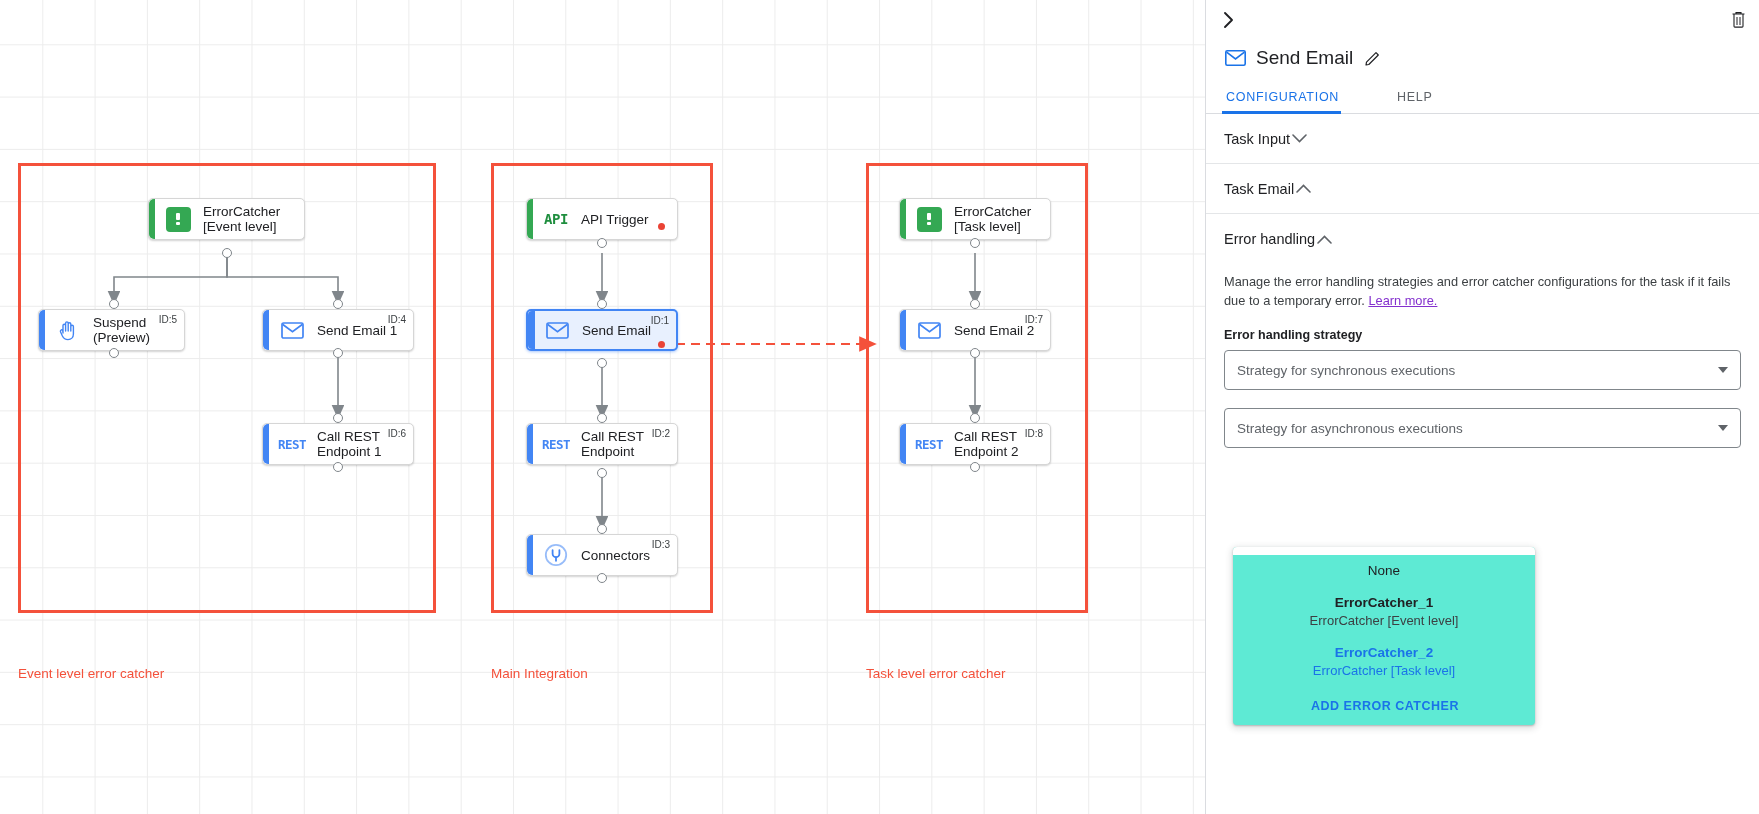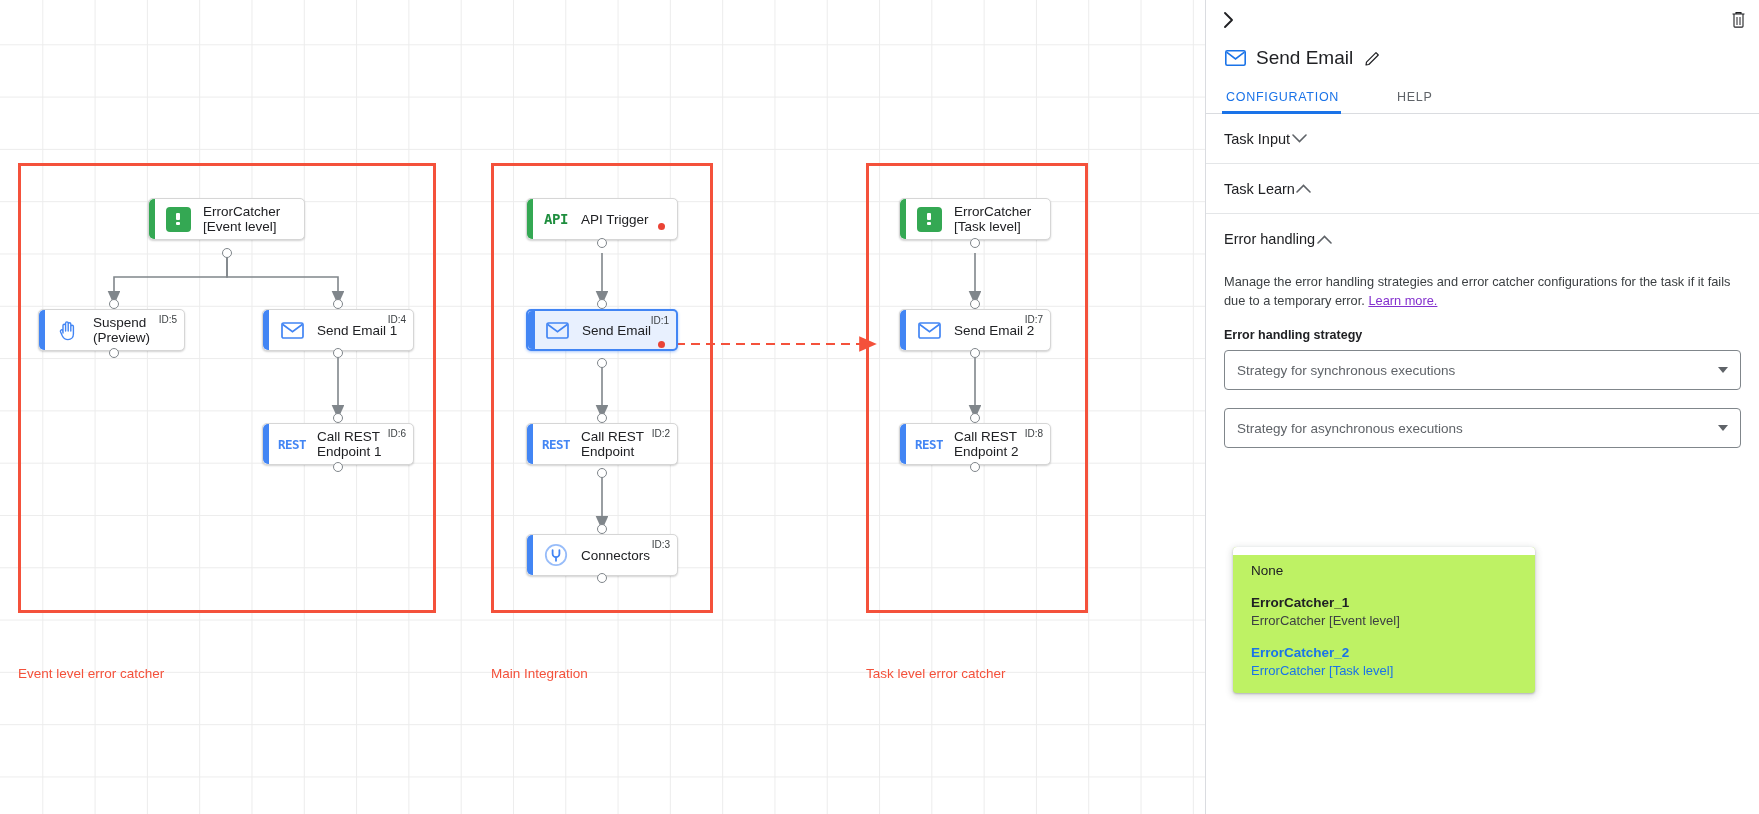--- a/index.html
+++ b/index.html
@@ -202,25 +202,26 @@
     background: #fff; padding: 0 4px;
     font-size: 11.5px; color: #1a73e8;
   }
   .outlined-field .value { font-size: 14px; color: #202124; }
 
   
   #dropdown {
     position: absolute;
     left: 1233px; top: 547px;
     width: 302px;
-    background: #bef264;
+    background: #5eead4;
     border-radius: 4px;
     box-shadow: 0 2px 6px 2px rgba(60,64,67,.15), 0 1px 2px rgba(60,64,67,.30);
     padding: 8px 0 6px 0;
     z-index: 30;
+    text-align: center;
   }
   .dd-item { padding: 7px 18px; cursor: pointer; }
   .dd-item .dd-main { font-size: 13.5px; color: #202124; font-weight: 600; line-height: 18px;}
   .dd-item .dd-sub  { font-size: 13px; color: #3c4043; line-height: 18px;}
   .dd-item.plain .dd-main { font-weight: 400; }
   .dd-item.sel .dd-main, .dd-item.sel .dd-sub { color: #1a73e8; }
   .dd-add {
     padding: 12px 18px 6px 20px;
     font-size: 12.5px; color:#1a73e8; font-weight:600; letter-spacing:.5px;
     cursor: pointer;
@@ -454,21 +455,21 @@
     <div class="accordion-row">
       <span class="acc-title">Task Input</span>
       <span class="acc-chev">
         <svg width="15" height="9" viewBox="0 0 15 9">
             <path d="M1 1 L7.5 7.5 L14 1" stroke="#5f6368" stroke-width="1.6" fill="none" stroke-linecap="round"></path>
           </svg>
       </span>
     </div>
 
     <div class="accordion-row">
-      <span class="acc-title">Task Learn</span>
+      <span class="acc-title">Task Email</span>
       <span class="acc-chev">
         <svg width="15" height="9" viewBox="0 0 15 9">
             <path d="M1 8 L7.5 1.5 L14 8" stroke="#5f6368" stroke-width="1.6" fill="none" stroke-linecap="round"></path>
           </svg>
       </span>
     </div>
 
     <div class="accordion-row" style="border-bottom:none;">
       <span class="acc-title">Error handling</span>
       <span class="acc-chev">
@@ -517,15 +518,16 @@
         </div>
         <div class="dd-item">
           <div class="dd-main">ErrorCatcher_1</div>
           <div class="dd-sub">ErrorCatcher [Event level]</div>
         </div>
         <div class="dd-item sel">
           <div class="dd-main">ErrorCatcher_2</div>
           <div class="dd-sub">ErrorCatcher [Task level]</div>
         </div>
       </div>
+    <div class="dd-add">ADD ERROR CATCHER</div>
   </div>
 
 </div>
 
 </body></html>

